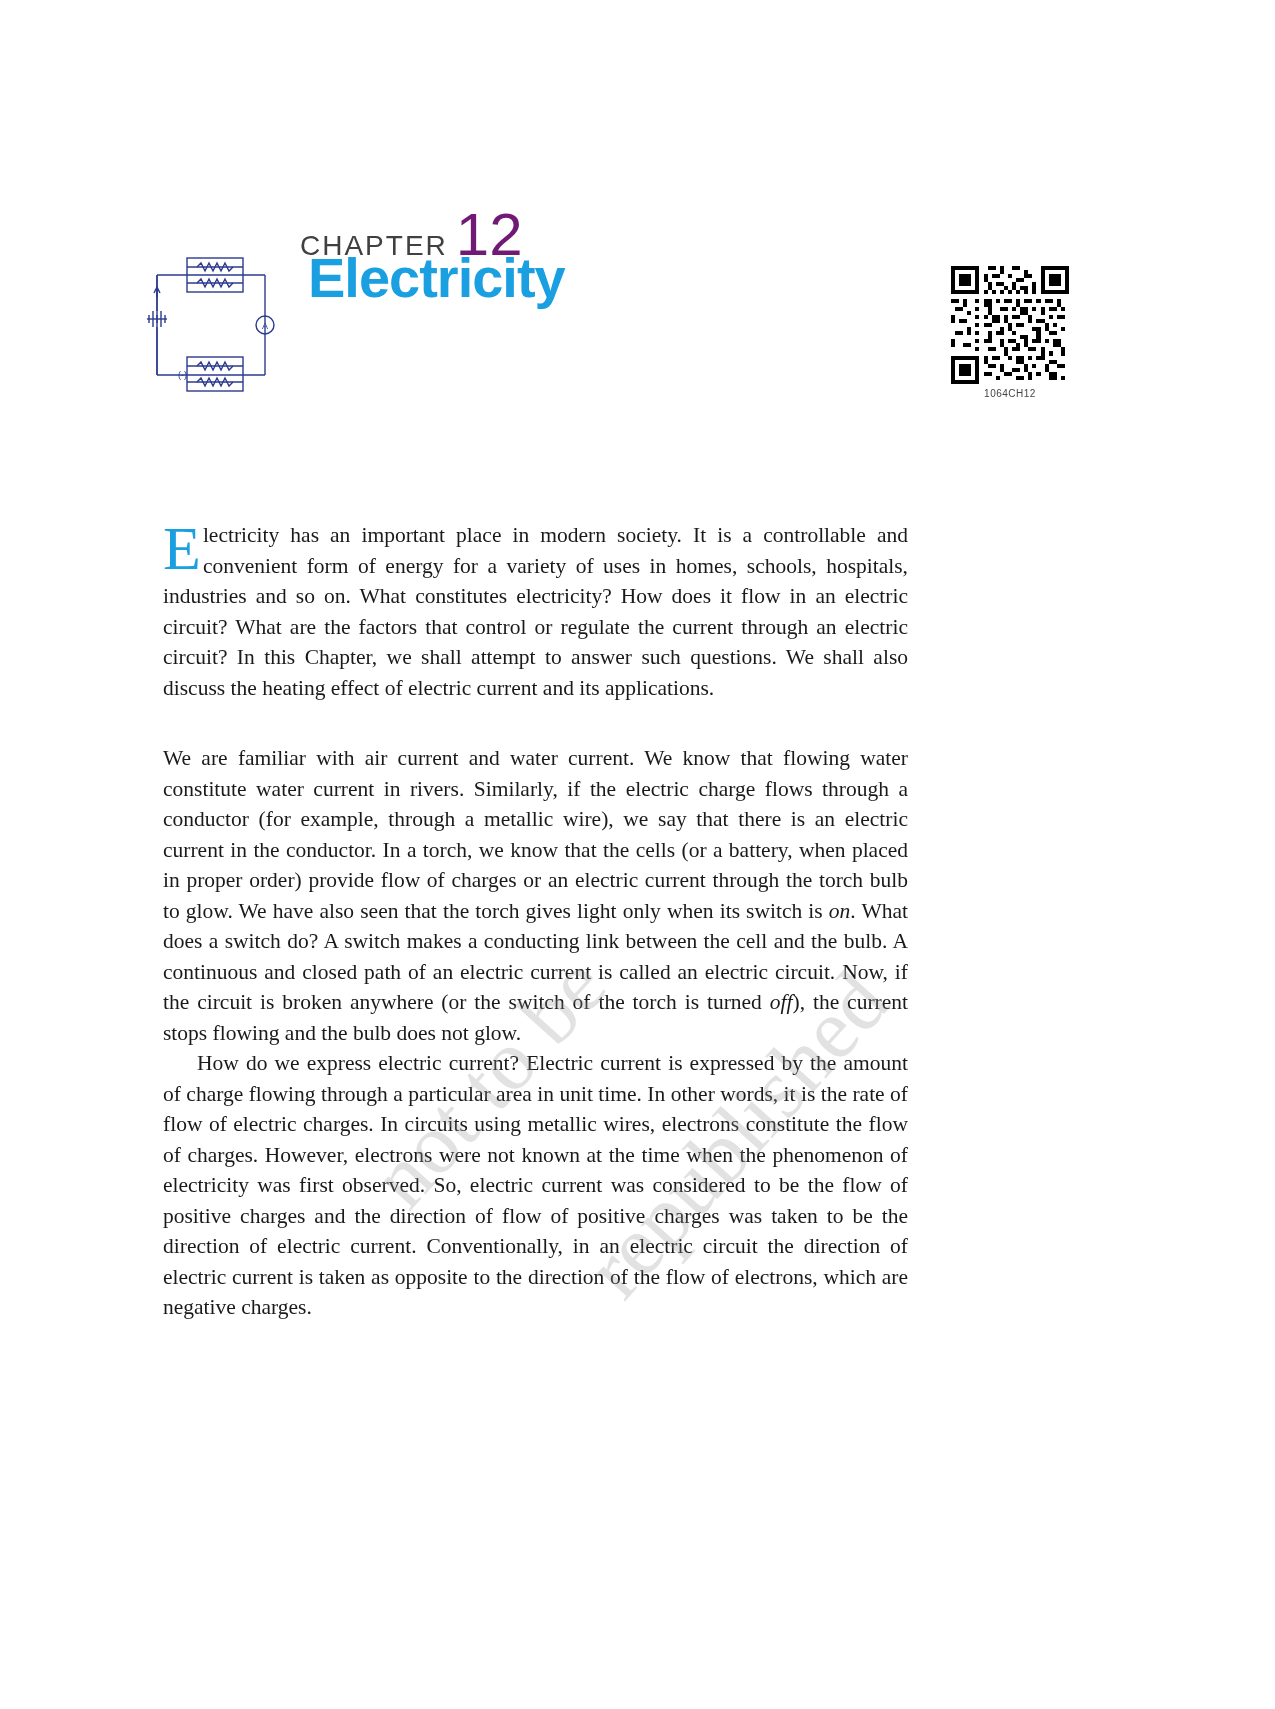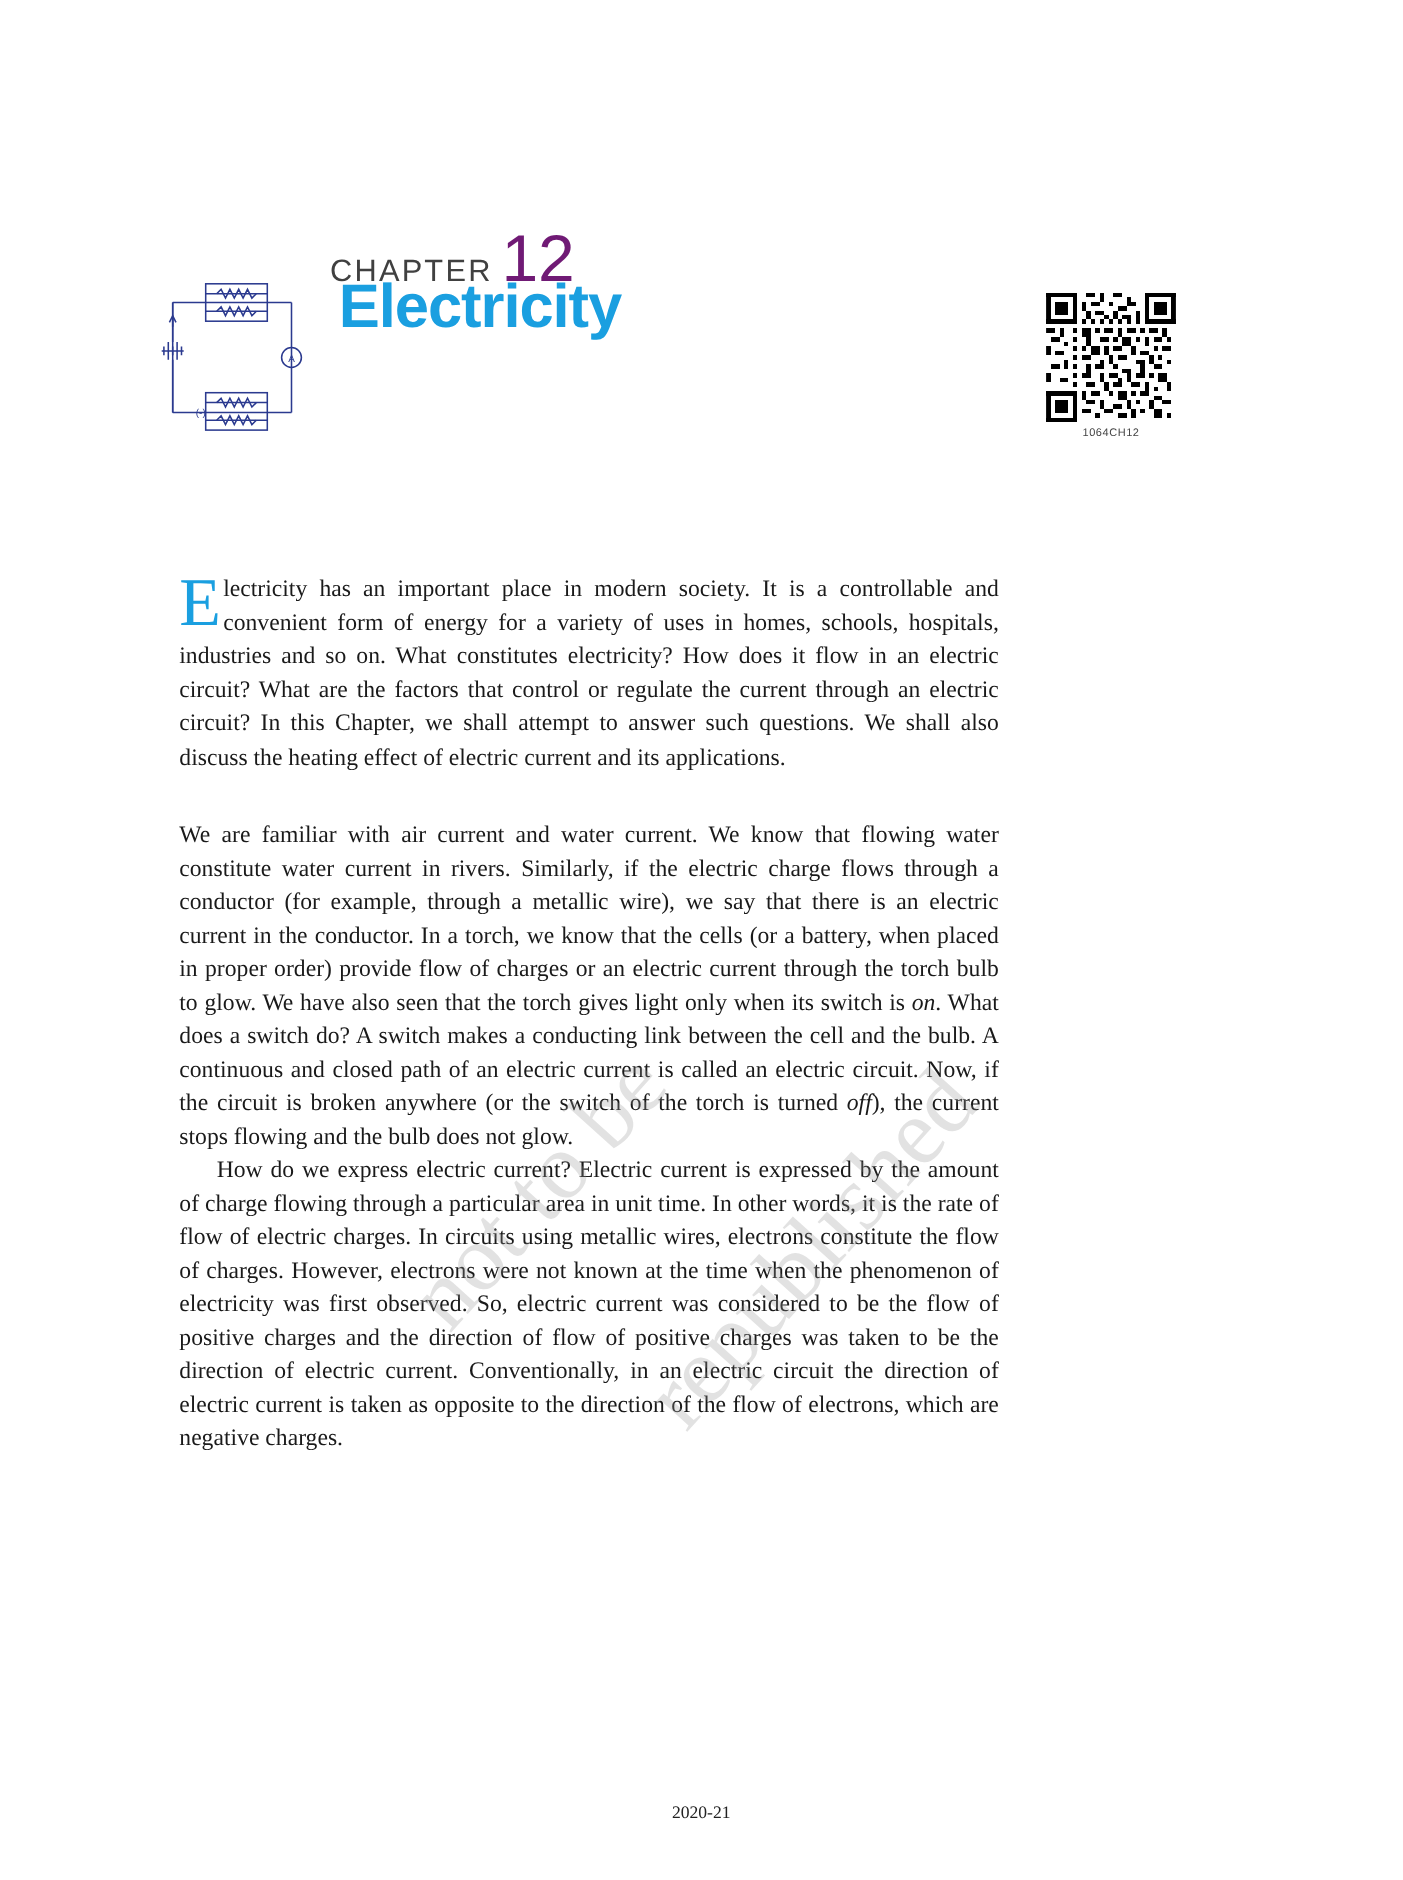--- a/index.html
+++ b/index.html
@@ -364,15 +364,14 @@
 
     <p class="intro"><span class="dropcap">E</span><span>lectricity has an important place in modern society. It is a controllable and convenient form of energy for a variety of uses in homes, schools, hospitals, industries and so on. What constitutes electricity? How does it flow in an electric circuit? What are the factors that control or regulate the current through an electric circuit? In this Chapter, we shall attempt to answer such questions. We shall also discuss the heating effect of electric current and its applications.</span></p>
 
 
     <p><span>We are familiar with air current and water current. We know that flowing water constitute water current in rivers. Similarly, if the electric charge flows through a conductor (for example, through a metallic wire), we say that there is an electric current in the conductor. In a torch, we know that the cells (or a battery, when placed in proper order) provide flow of charges or an electric current through the torch bulb to glow. We have also seen that the torch gives light only when its switch is </span><em>on</em><span>. What does a switch do? A switch makes a conducting link between the cell and the bulb. A continuous and closed path of an electric current is called an electric circuit. Now, if the circuit is broken anywhere (or the switch of the torch is turned </span><em>off</em><span>), the current stops flowing and the bulb does not glow.</span></p>
 
     <p class="indent">How do we express electric current? Electric current is expressed by the amount of charge flowing through a particular area in unit time. In other words, it is the rate of flow of electric charges. In circuits using metallic wires, electrons constitute the flow of charges. However, electrons were not known at the time when the phenomenon of electricity was first observed. So, electric current was considered to be the flow of positive charges and the direction of flow of positive charges was taken to be the direction of electric current. Conventionally, in an electric circuit the direction of electric current is taken as opposite to the direction of the flow of electrons, which are negative charges.</p>
 
   </div>
 
-  <div class="footer">2020-21</div>
 
 </div>
 
 </body></html>

